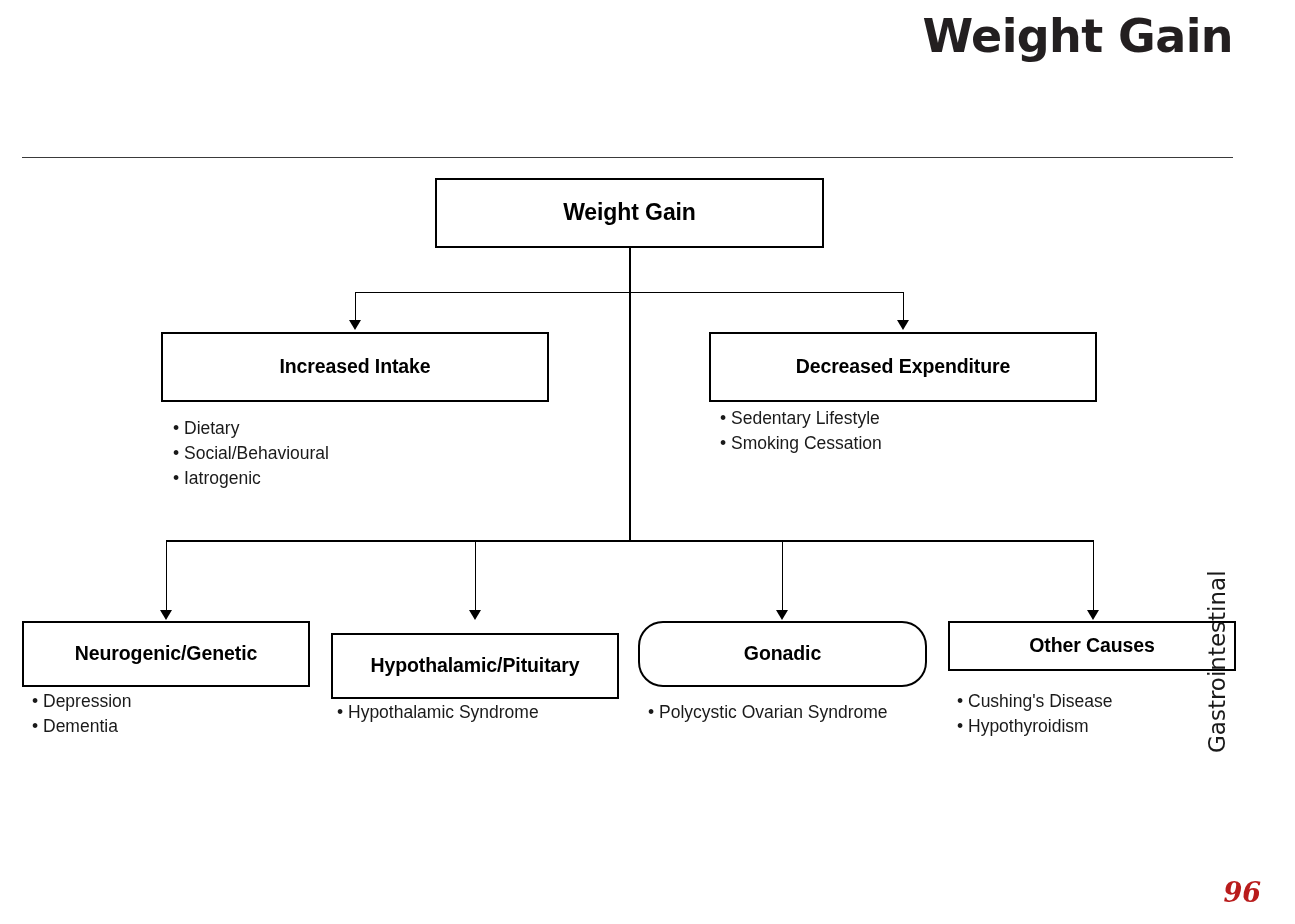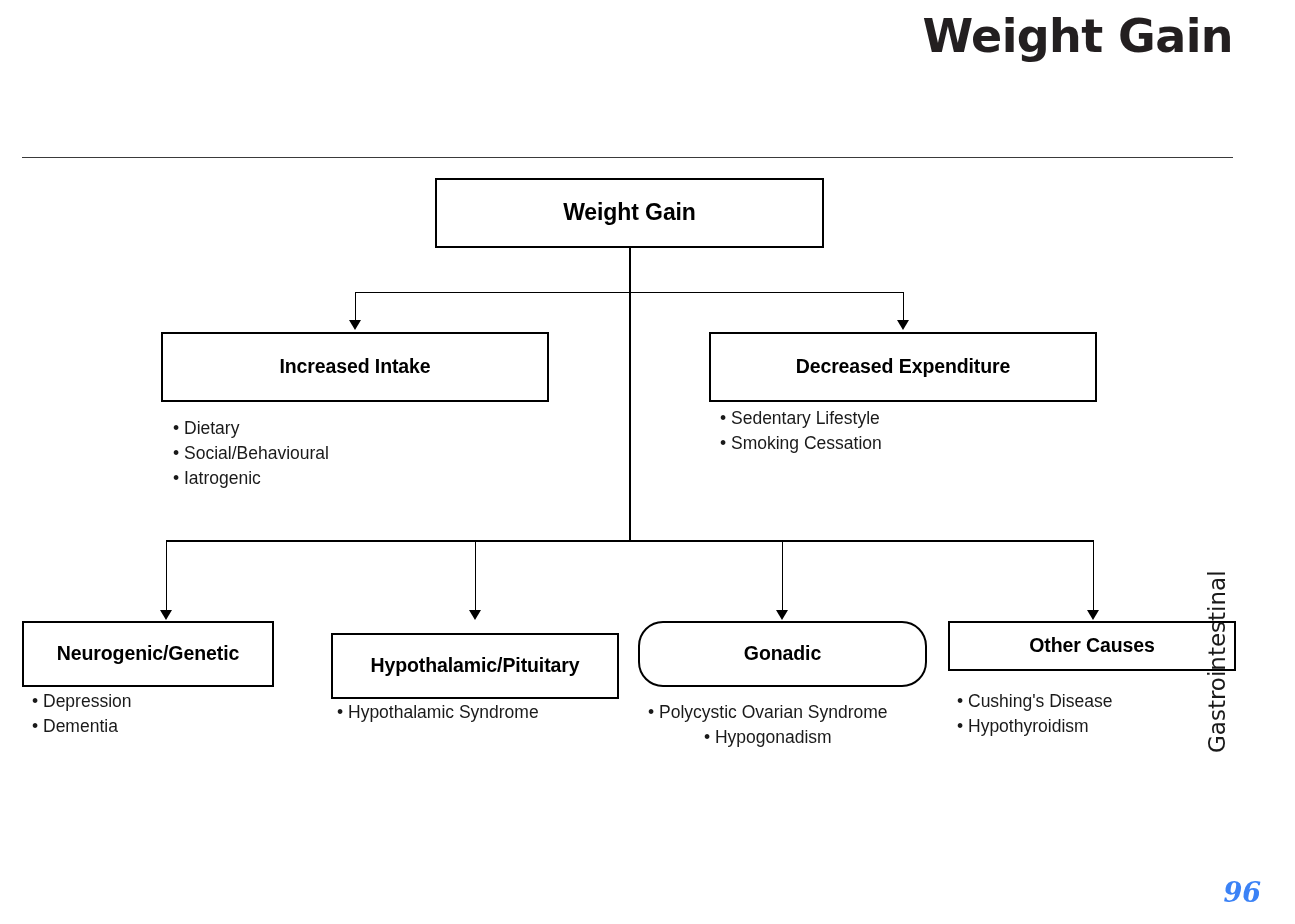--- a/index.html
+++ b/index.html
@@ -115,21 +115,21 @@
 
   
   #page-number {
     position: absolute;
     right: 34px;
     bottom: 16px;
     font-family: "DejaVu Serif", serif;
     font-style: italic;
     font-weight: 700;
     font-size: 27px;
-    color: #3b82f6;
+    color: #b91c1c;
   }
 </style>
 </head>
 <body>
 
 <div id="slide-title">Weight Gain</div>
 
 <div id="header-rule"></div>
 
 <div class="vline" style="left:629px; top:248px; height:293px;"></div>
@@ -164,41 +164,40 @@
 </div>
 
 <div class="node-box" style="left:709px; top:332px; width:388px; height:70px;">
   <span class="node-title">Decreased Expenditure</span>
 </div>
 <div class="bullet-list" style="left:720px; top:406px;">
   <span class="bullet-item">Sedentary Lifestyle</span>
   <span class="bullet-item">Smoking Cessation</span>
 </div>
 
-<div class="node-box" style="left:22px; top:621px; width:252px; height:66px;">
+<div class="node-box" style="left:22px; top:621px; width:288px; height:66px;">
   <span class="node-title">Neurogenic/Genetic</span>
 </div>
 <div class="bullet-list" style="left:32px; top:689px;">
   <span class="bullet-item">Depression</span>
   <span class="bullet-item">Dementia</span>
 </div>
 
 <div class="node-box" style="left:331px; top:621px; width:288px; height:66px;margin-top:12px;">
   <span class="node-title">Hypothalamic/Pituitary</span>
 </div>
 <div class="bullet-list" style="left:337px; top:700px;">
   <span class="bullet-item">Hypothalamic Syndrome</span>
 </div>
 
 <div class="node-box" style="left:638px; top:621px; width:289px; height:66px;border-radius:25px;">
   <span class="node-title">Gonadic</span>
 </div>
 <div class="bullet-list" style="left:648px; top:700px;text-align:center;">
   <span class="bullet-item">Polycystic Ovarian Syndrome</span>
-  <span class="bullet-item">Hypogonadism</span>
 </div>
 
 <div class="node-box" style="left:948px; top:621px; width:288px; height:50px;">
   <span class="node-title">Other Causes</span>
 </div>
 <div class="bullet-list" style="left:957px; top:689px;">
   <span class="bullet-item">Cushing's Disease</span>
   <span class="bullet-item">Hypothyroidism</span>
 </div>
 

